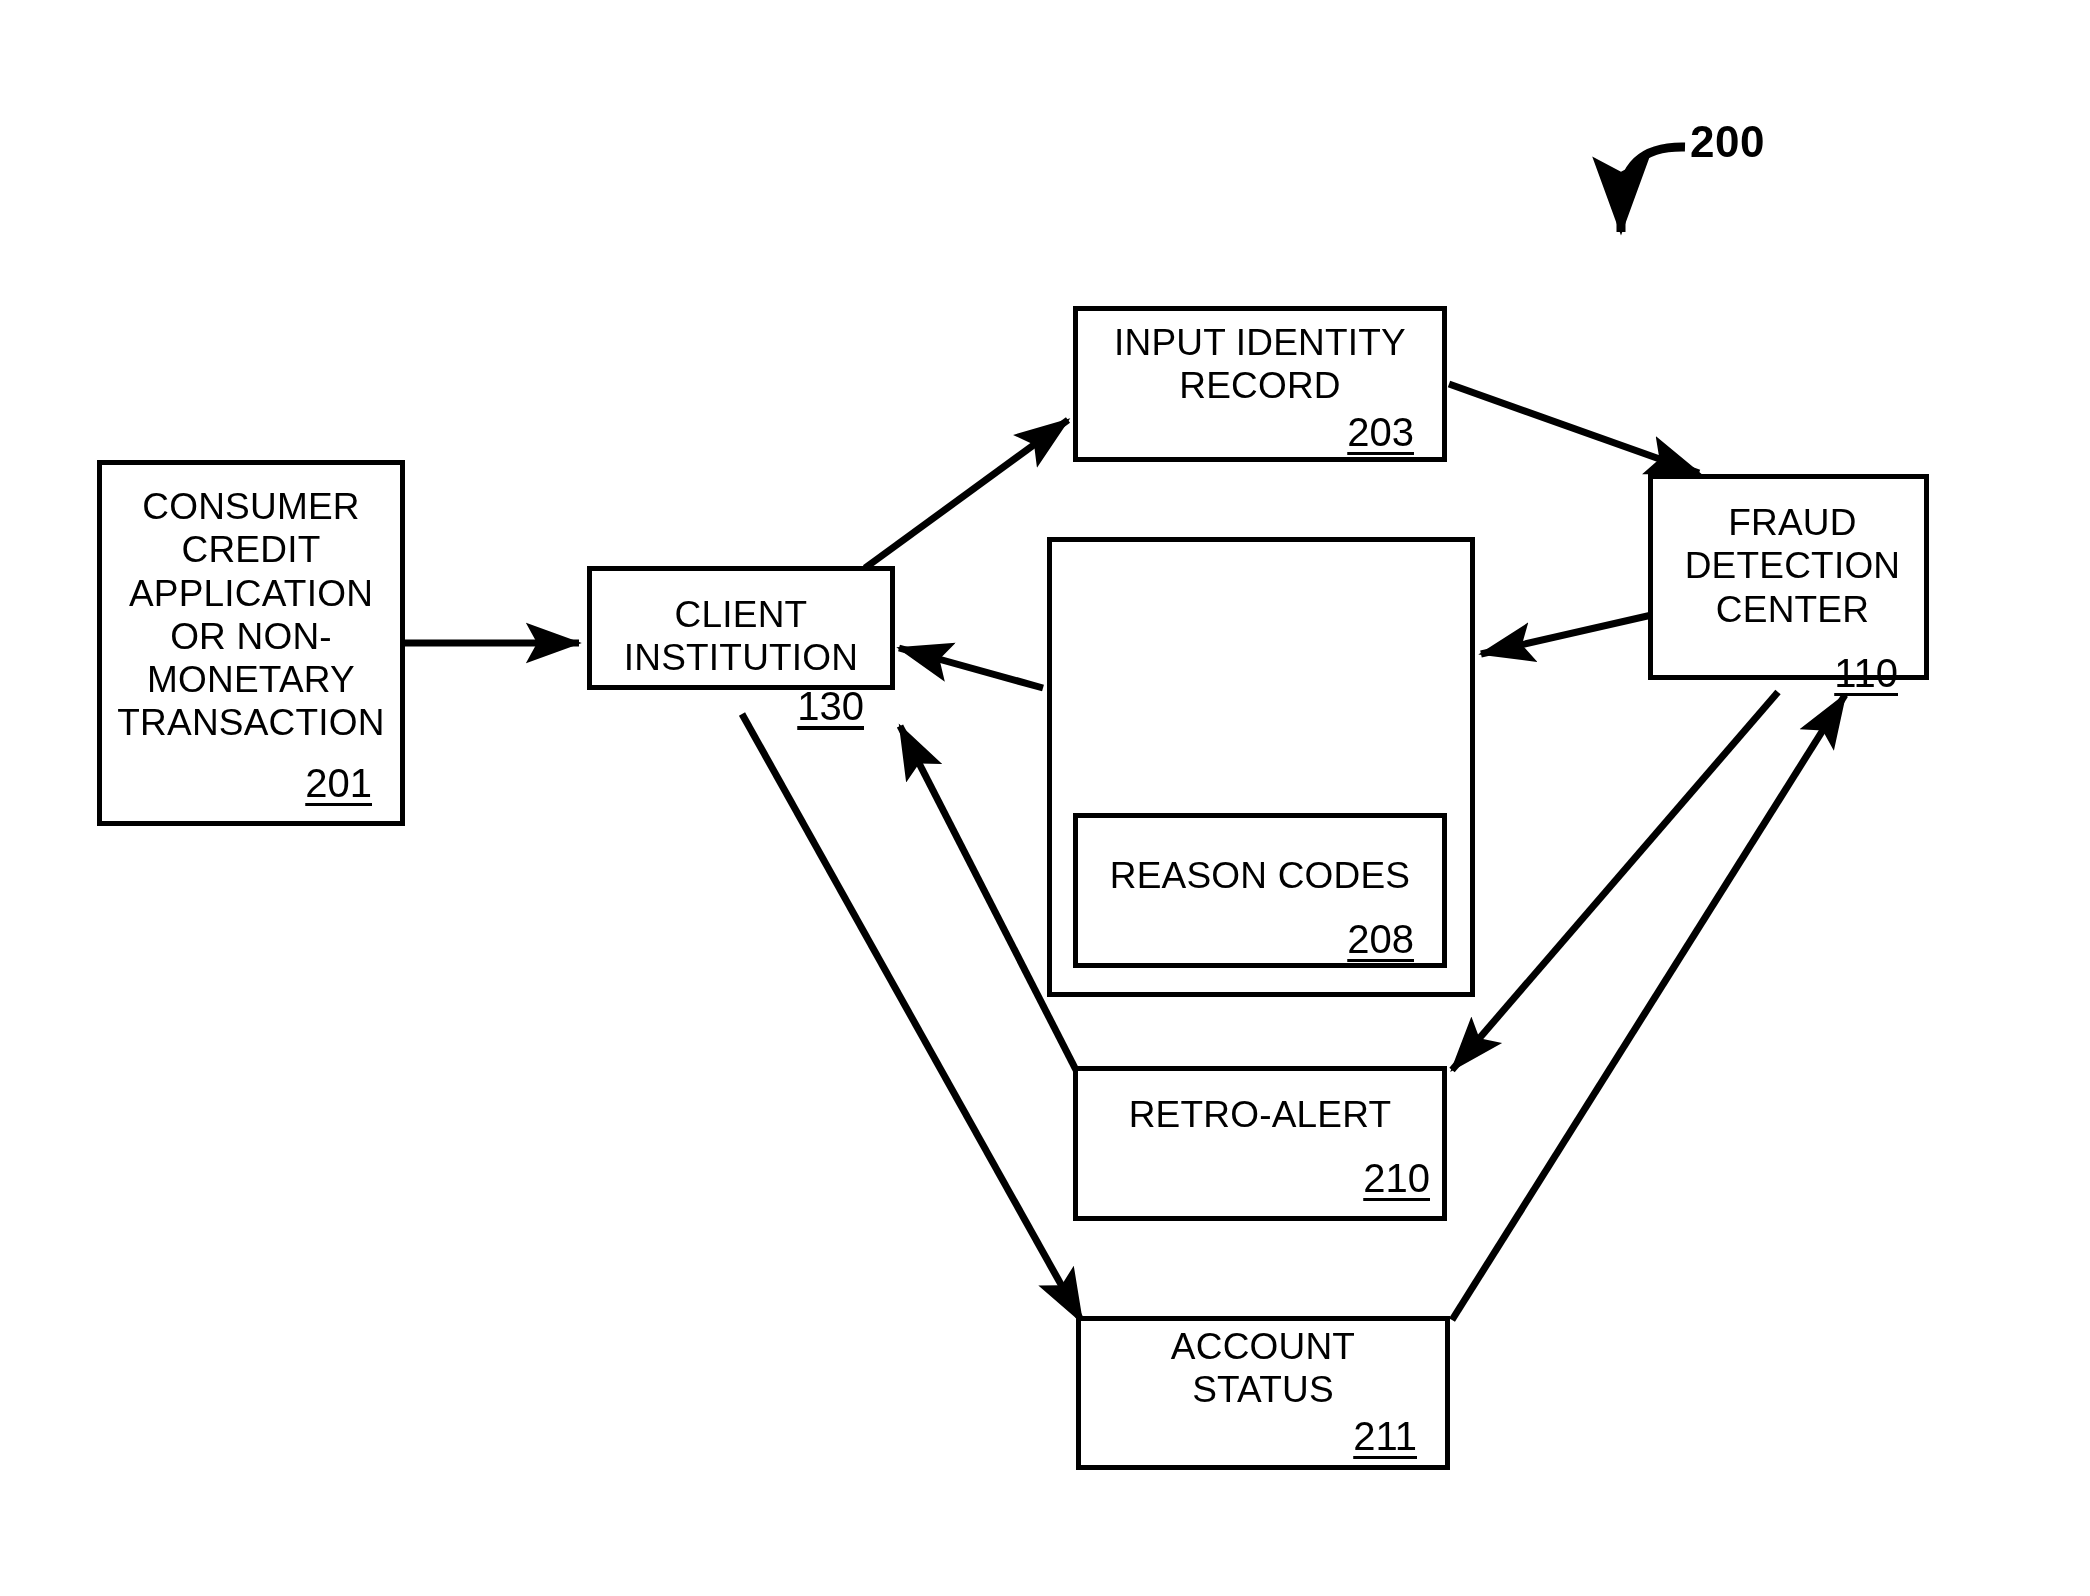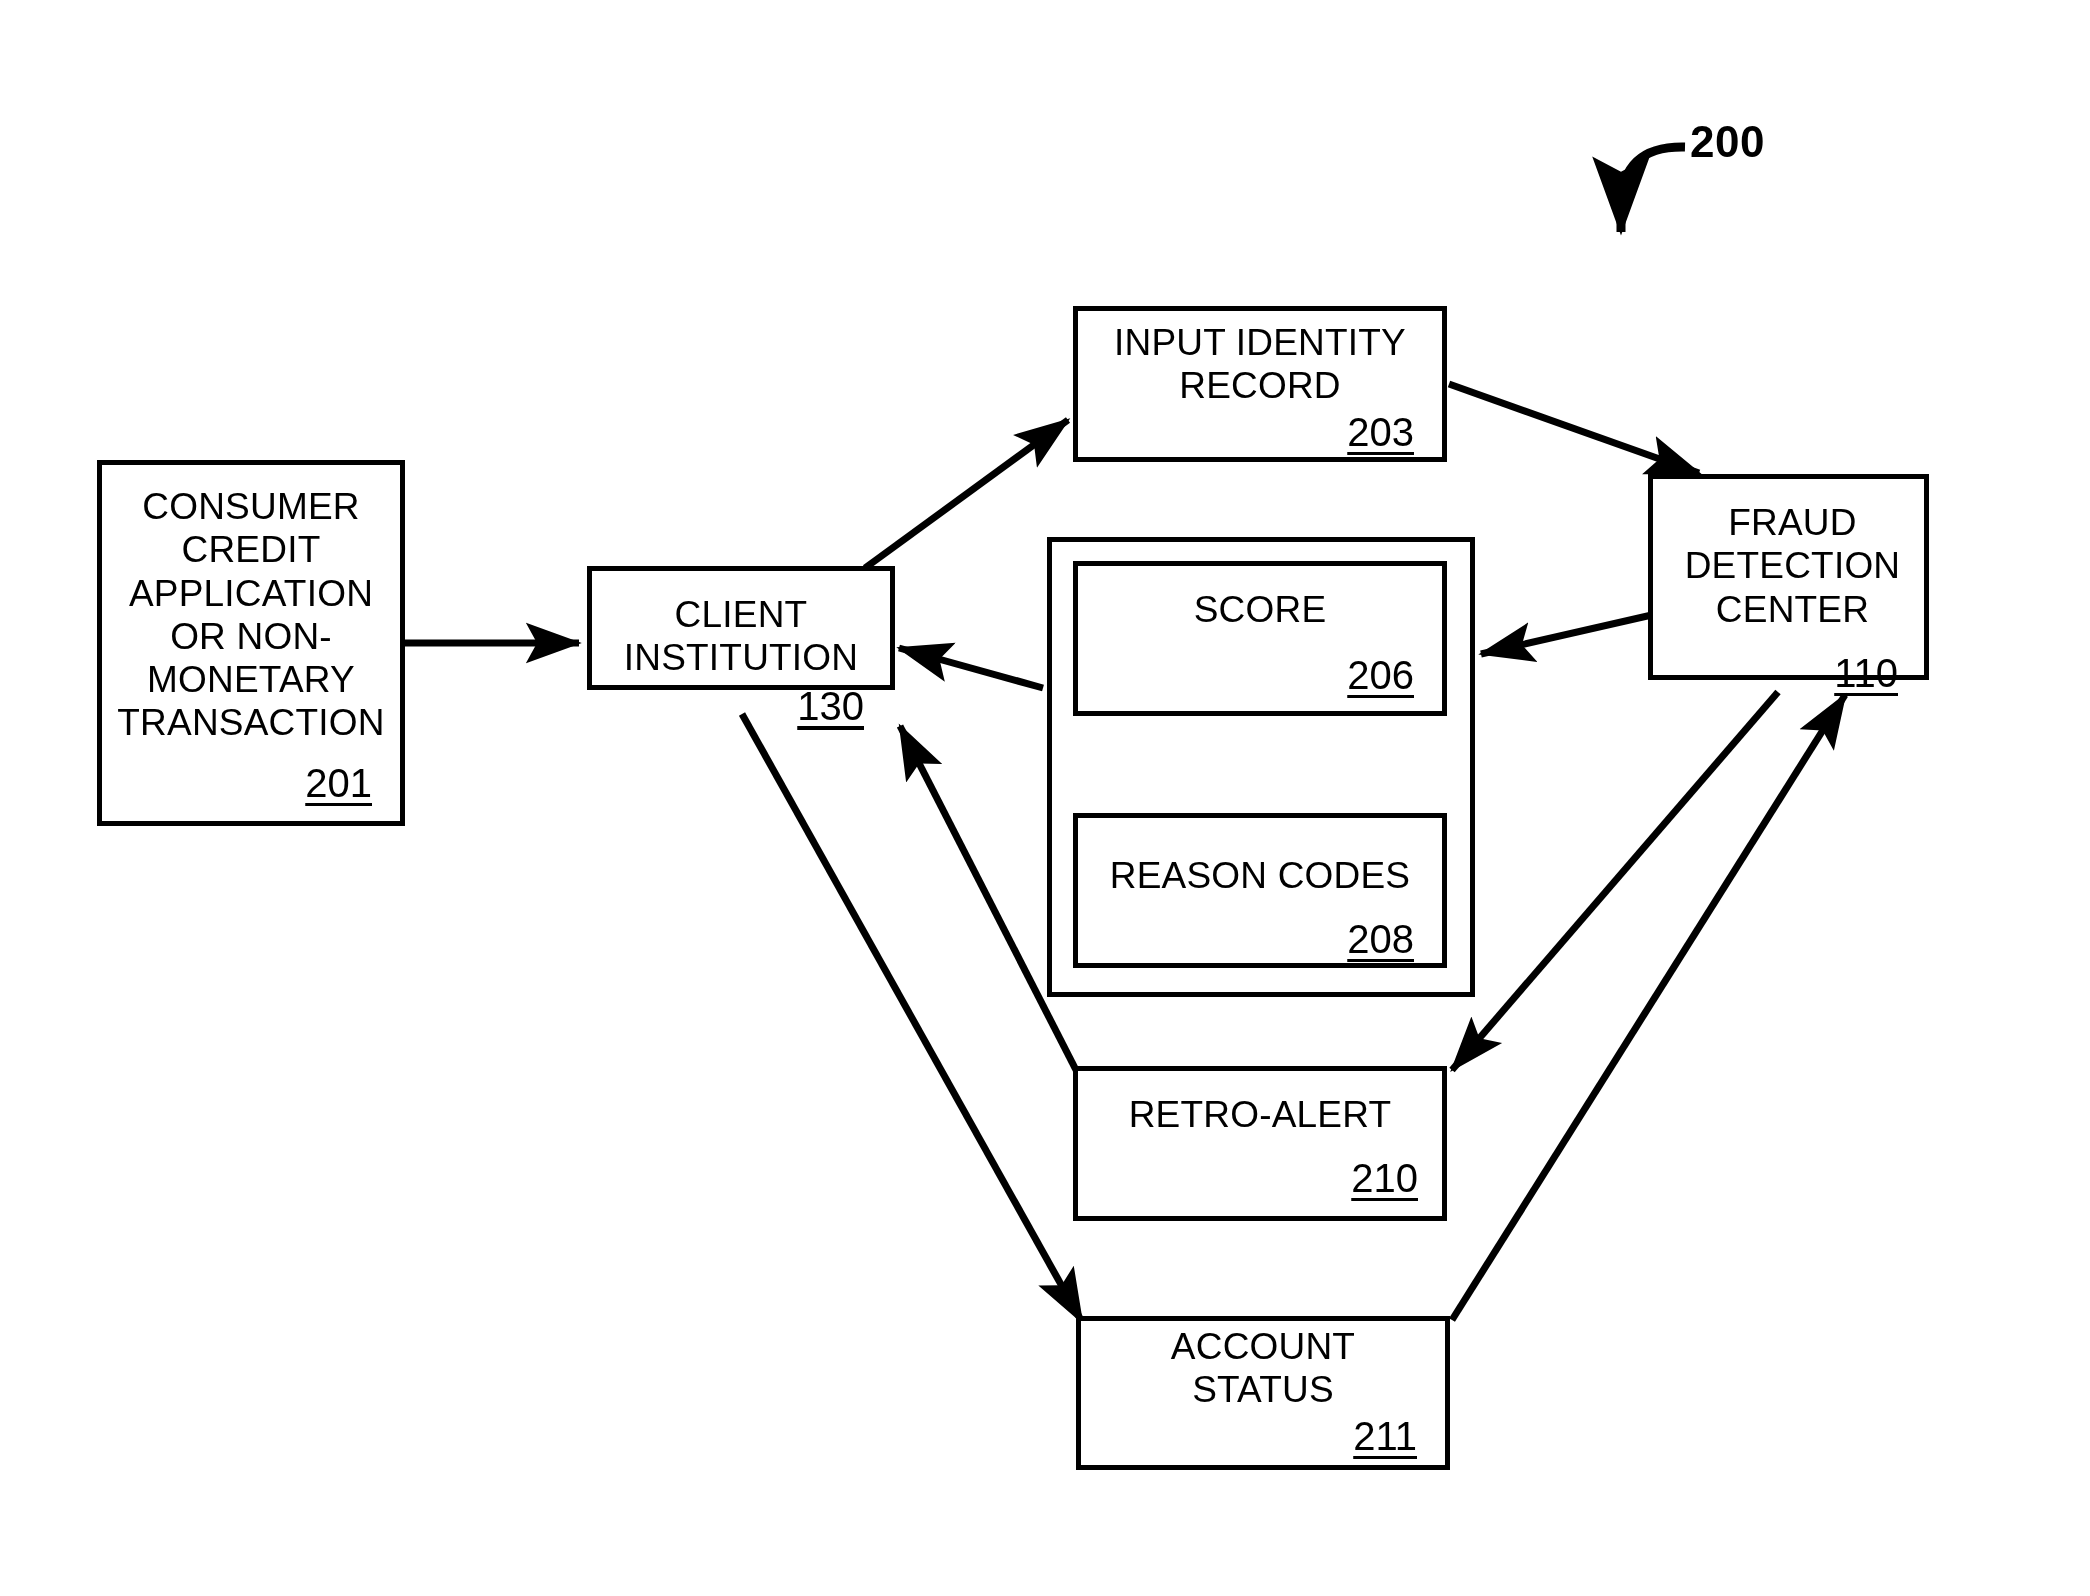--- a/index.html
+++ b/index.html
@@ -81,21 +81,21 @@
 
   #node-outer { left: 1047px; top: 537px; width: 428px; height: 460px; }
 
   #node-206 { left: 1073px; top: 561px; width: 374px; height: 155px; padding-top: 22px; }
   #node-206 .node-ref { margin-right: 28px; margin-top: 24px; }
 
   #node-208 { left: 1073px; top: 813px; width: 374px; height: 155px; padding-top: 36px; }
   #node-208 .node-ref { margin-right: 28px; margin-top: 22px; }
 
   #node-210 { left: 1073px; top: 1066px; width: 374px; height: 155px; padding-top: 22px; }
-  #node-210 .node-ref { margin-right: 24px; margin-top: 22px; }
+  #node-210 .node-ref { margin-right: 12px; margin-top: 22px; }
 
   #node-211 { left: 1076px; top: 1316px; width: 374px; height: 154px; padding-top: 4px; }
   #node-211 .node-ref { margin-right: 28px; margin-top: 4px; }
 
   #fig-200 { left: 1690px; top: 120px; }
 </style>
 </head>
 <body>
 
 <div id="figure">
@@ -155,24 +155,20 @@
 
   <div class="node" id="node-110">
     <div class="node-title">FRAUD
 DETECTION
 CENTER</div>
     <div class="node-ref">110</div>
   </div>
 
   <div class="node-container" id="node-outer"></div>
 
-  <div class="node" id="node-206">
-    <div class="node-title">SCORE</div>
-    <div class="node-ref">206</div>
-  </div>
 
   <div class="node" id="node-208">
     <div class="node-title">REASON CODES</div>
     <div class="node-ref">208</div>
   </div>
 
   <div class="node" id="node-210">
     <div class="node-title">RETRO-ALERT</div>
     <div class="node-ref">210</div>
   </div>

